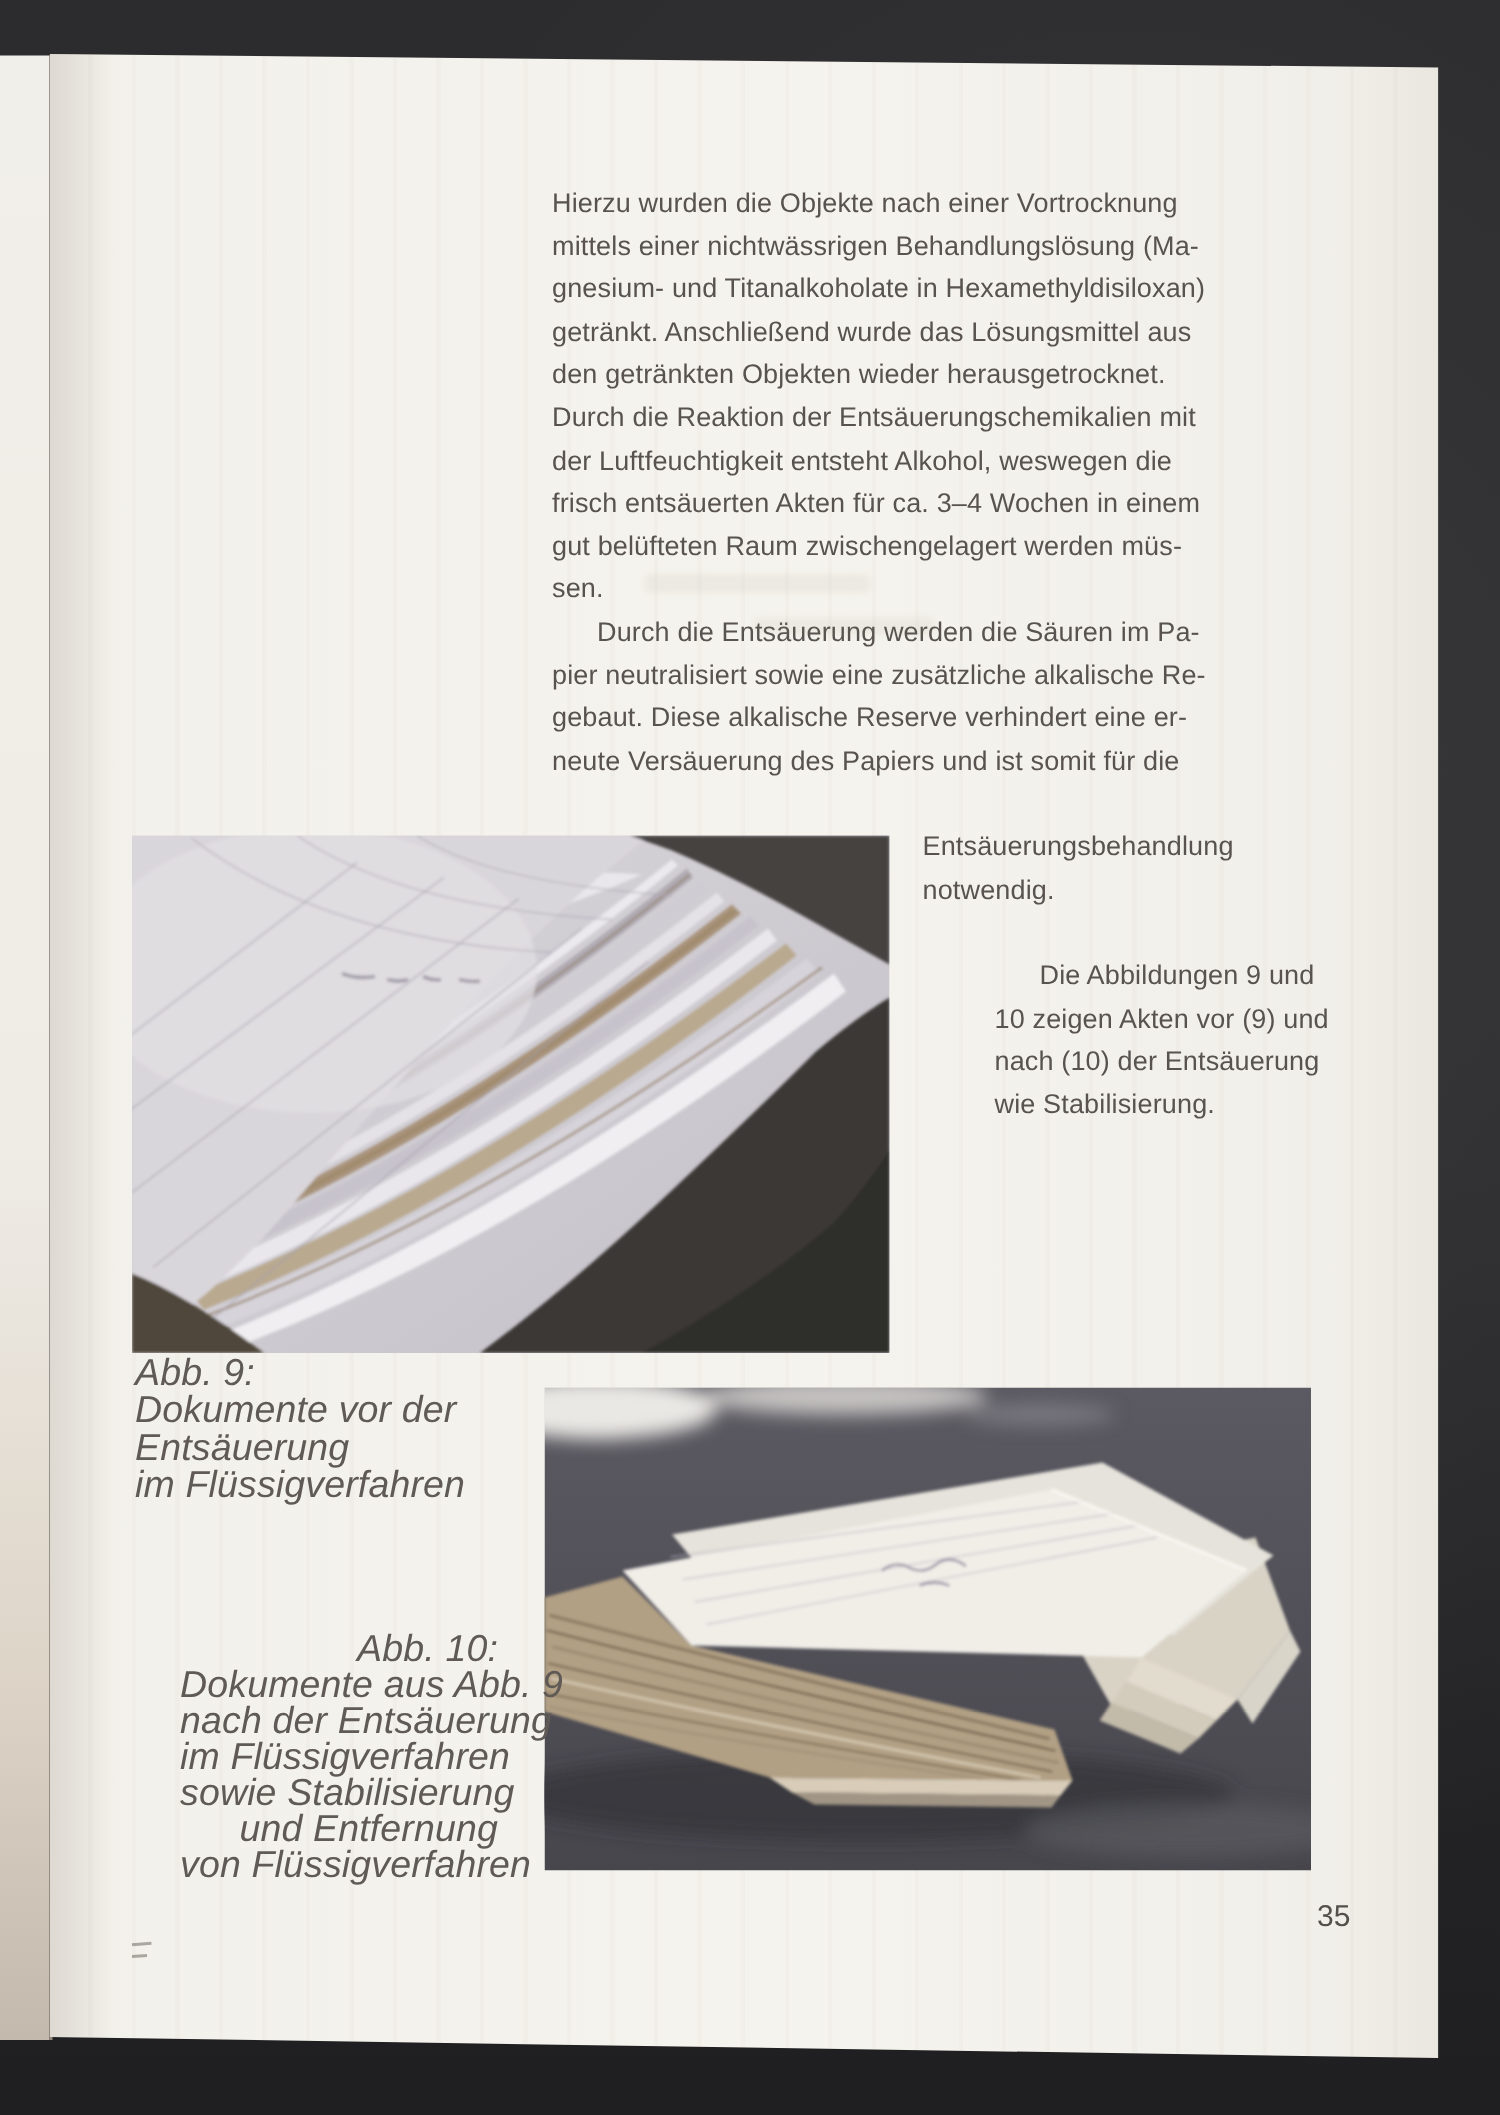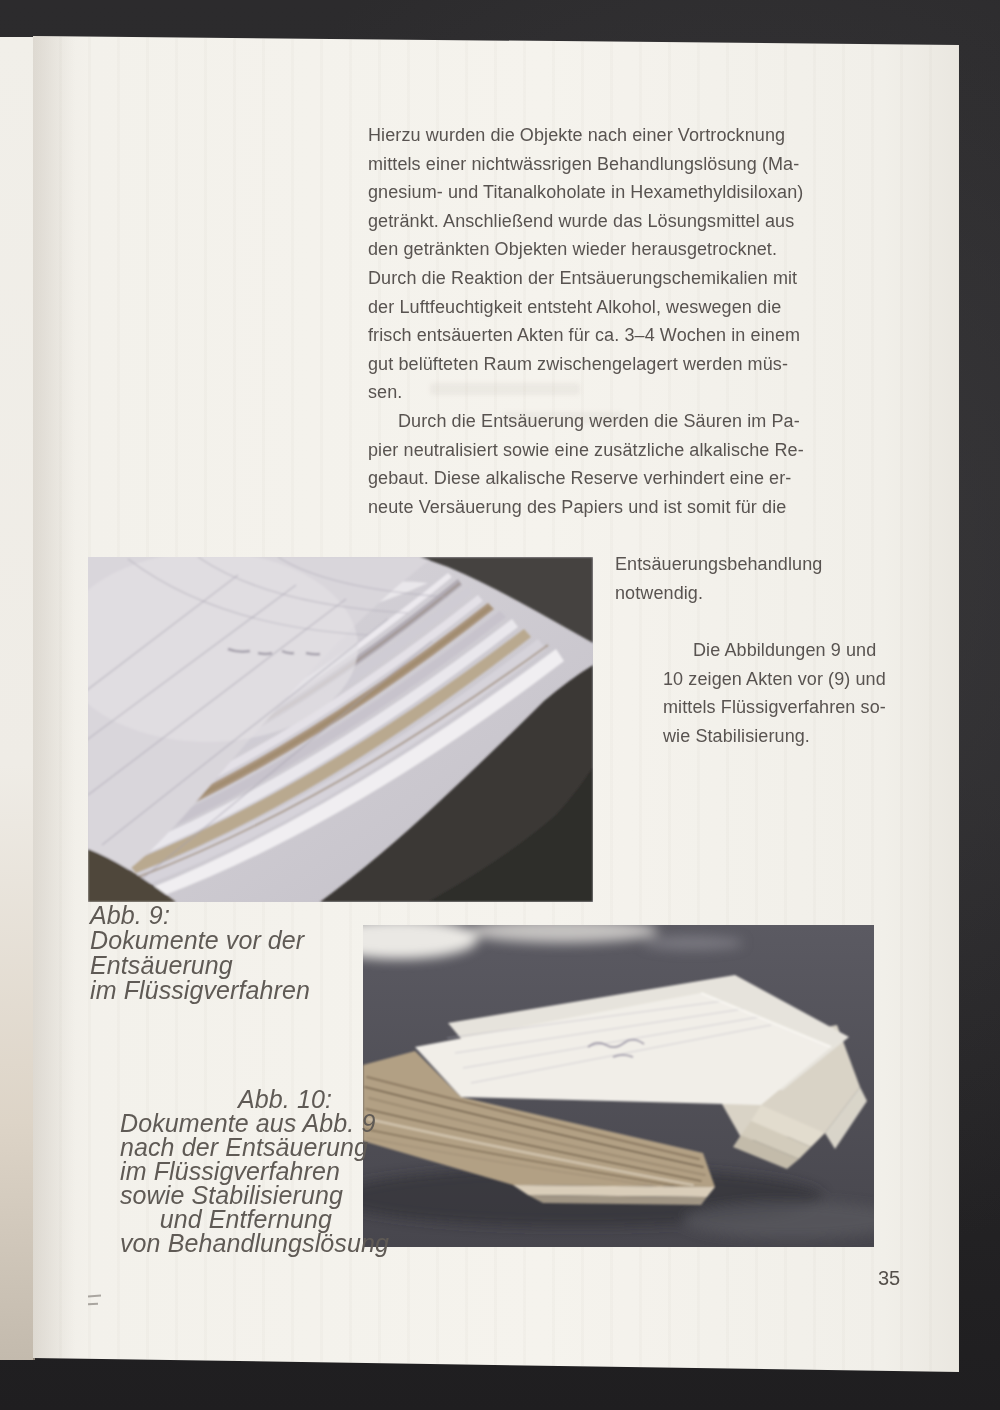--- a/index.html
+++ b/index.html
@@ -106,21 +106,21 @@
       </div>
 
     <div class="textblock" style="left:582px; top:514px; width:285px;">
         <div class="tl">Entsäuerungsbehandlung</div>
         <div class="tl">notwendig.</div>
       </div>
 
     <div class="textblock indent-first" style="left:582px; top:600px; width:285px;margin-left:48px;">
         <div class="tl">Die Abbildungen 9 und</div>
         <div class="tl">10 zeigen Akten vor (9) und</div>
-        <div class="tl">mittels Flüssigverfahren so-</div>
+        <div class="tl">nach (10) der Entsäuerung</div>
         <div class="tl">wie Stabilisierung.</div>
       </div>
 
     <div class="ghost" style="left:397px; top:347px; width:150px; height:12px;"></div>
     <div class="ghost" style="left:470px; top:376px; width:120px; height:11px;"></div>
 
     <div class="figure" id="figure9">
       <svg viewBox="0 0 505 345" preserveAspectRatio="none">
         <defs>
           <linearGradient id="f9bg" x1="0" y1="0" x2="1" y2="1">
@@ -234,21 +234,21 @@
       </svg>
     </div>
 
     <div class="caption" id="caption10">
         <div class="tl">Abb. 10:</div>
         <div class="tl">Dokumente aus Abb. 9</div>
         <div class="tl">nach der Entsäuerung</div>
         <div class="tl">im Flüssigverfahren</div>
         <div class="tl">sowie Stabilisierung</div>
         <div class="tl">und Entfernung</div>
-        <div class="tl">von Behandlungslösung</div>
+        <div class="tl">von Flüssigverfahren</div>
       </div>
 
     <div class="page-number">35</div>
 
     <div class="pencil-mark">
       <span></span>
         <span></span>
     </div>
 
   </div>

